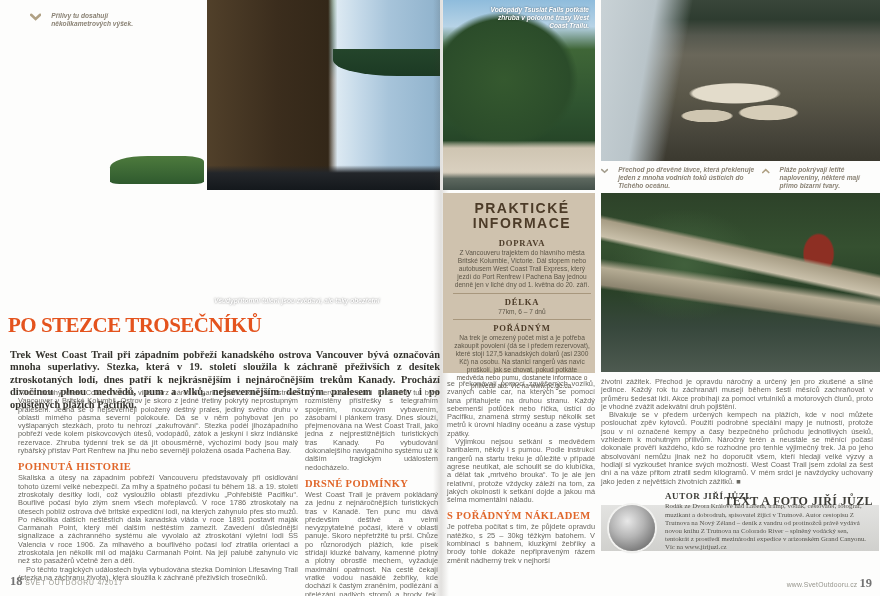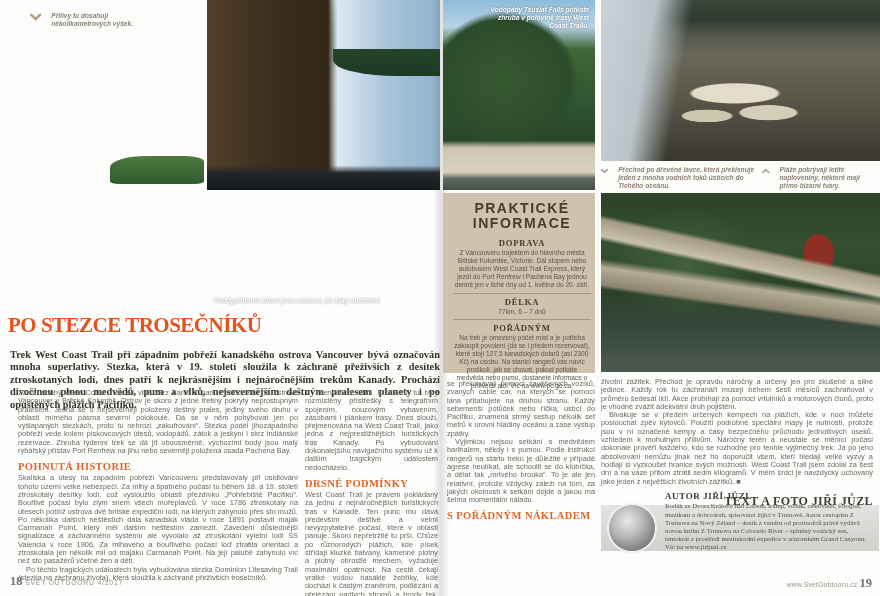--- a/index.html
+++ b/index.html
@@ -186,20 +186,21 @@
       <div class="ib-t">Na trek je omezený počet míst a je potřeba zakoupit povolení (dá se i předem rezervovat), které stojí 127,5 kanadských dolarů (asi 2300 Kč) na osobu. Na stanici rangerů vás navíc proškolí, jak se chovat, pokud potkáte medvěda nebo pumu, dostanete informace o přílivech atd. Víc na www.pc.gc.ca.</div>
     </div>
   </div>
 
   <div class="photo photo-hiker"></div>
 
   <div class="col col3">
     <p>se překonávají pomocí zavěšených vozíků, zvaných cable car, na kterých se pomocí lana přitahujete na druhou stranu. Každý sebemenší potůček nebo říčka, ústící do Pacifiku, znamená strmý sestup několik set metrů k úrovni hladiny oceánu a zase výstup zpátky.</p>
     <p class="ind">Výjimkou nejsou setkání s medvědem baribalem, někdy i s pumou. Podle instrukcí rangerů na startu treku je důležité v případě agrese neutíkat, ale schoulit se do klubíčka, a dělat tak „mrtvého brouka“. To je ale jen relativní, protože vždycky záleží na tom, za jakých okolností k setkání dojde a jakou má šelma momentální náladu.</p>
     <h2>S POŘÁDNÝM NÁKLADEM</h2>
+    <p>Je potřeba počítat s tím, že půjdete opravdu natěžko, s 25 – 30kg těžkým batohem. V kombinaci s bahnem, kluzkými žebříky a brody tohle dokáže nepřipraveným rázem změnit nádherný trek v nejhorší</p>
   </div>
 
   <div class="col wide">
     <p>životní zážitek. Přechod je opravdu náročný a určený jen pro zkušené a silné jedince. Každý rok tu záchranáři musejí během šesti měsíců zachraňovat v průměru šedesát lidí. Akce probíhají za pomoci vrtulníků a motorových člunů, proto je vhodné zvážit adekvátní druh pojištění.</p>
     <p class="ind">Bivakuje se v předem určených kempech na plážích, kde v noci můžete poslouchat zpěv kytovců. Použití podrobné speciální mapy je nutností, protože jsou v ní označené kempy a časy bezpečného průchodu jednotlivých úseků, vzhledem k mohutným přílivům. Náročný terén a neustále se měnící počasí dokonale prověří každého, kdo se rozhodne pro tenhle výjimečný trek. Já po jeho absolvování nemůžu jinak než ho doporučit všem, kteří hledají velké výzvy a hodlají si vyzkoušet hranice svých možností. West Coast Trail jsem zdolal za šest dní a na váze přitom ztratil sedm kilogramů. V mém srdci je navždycky uchovaný jako jeden z největších životních zážitků. ■</p>
     <div class="byline">TEXT A FOTO JIŘÍ JŮZL</div>
   </div>
 
   <div class="authorbox">
     <div class="author-photo"></div>

